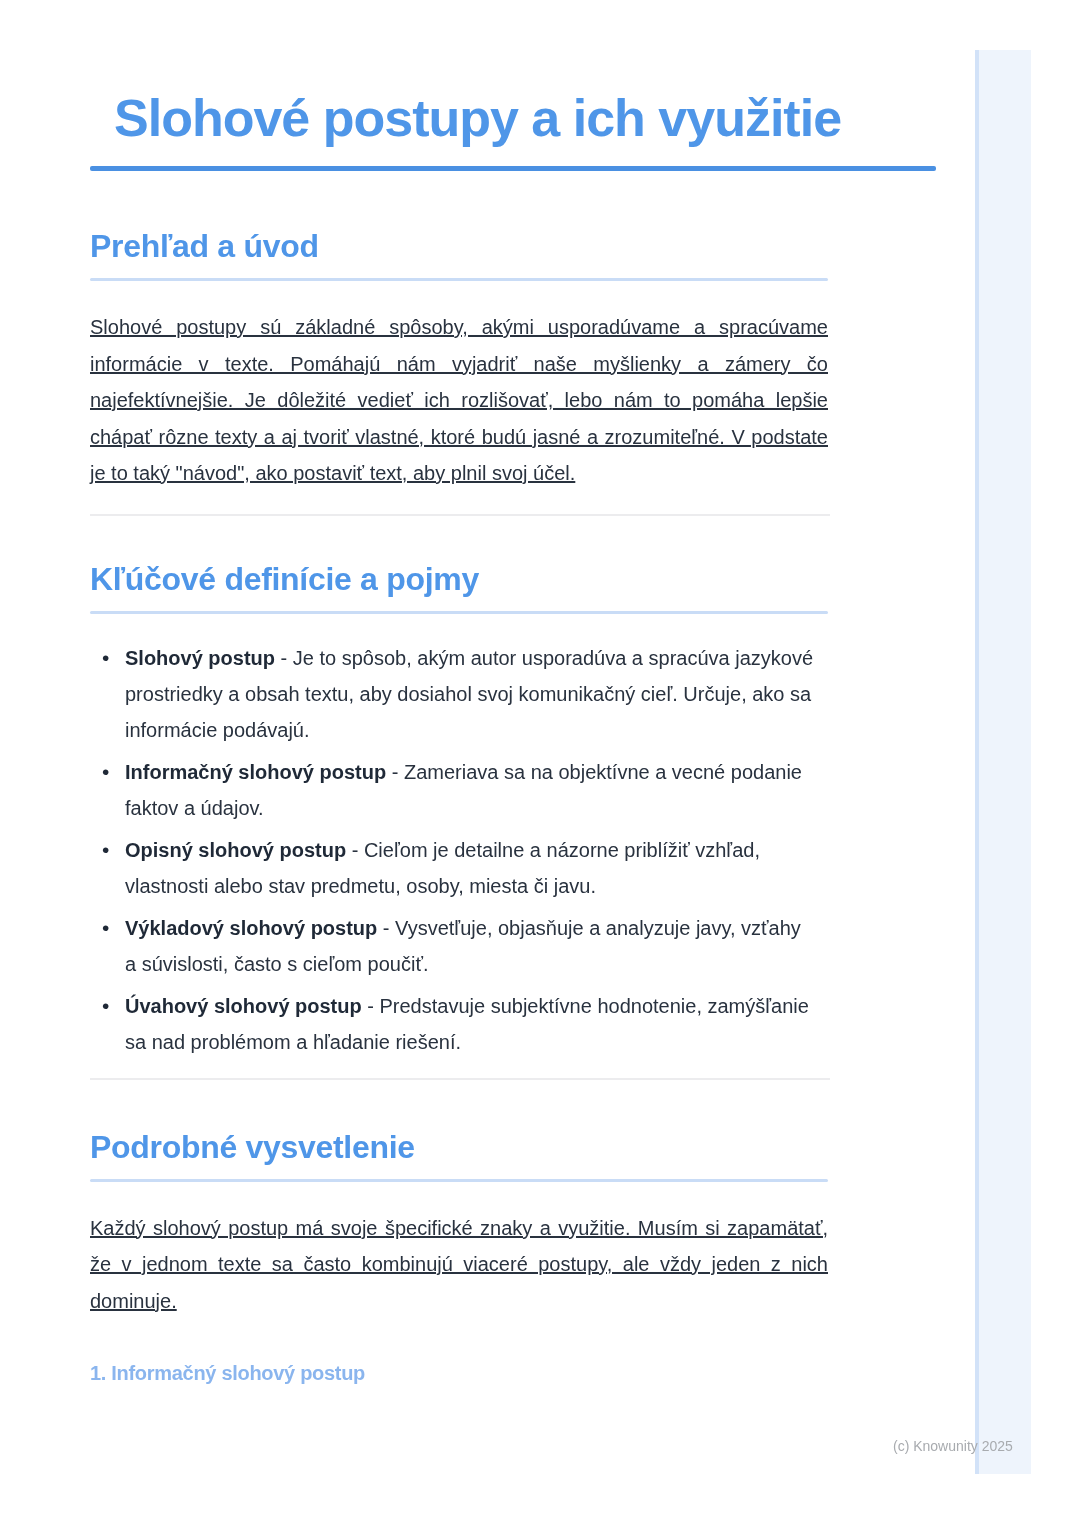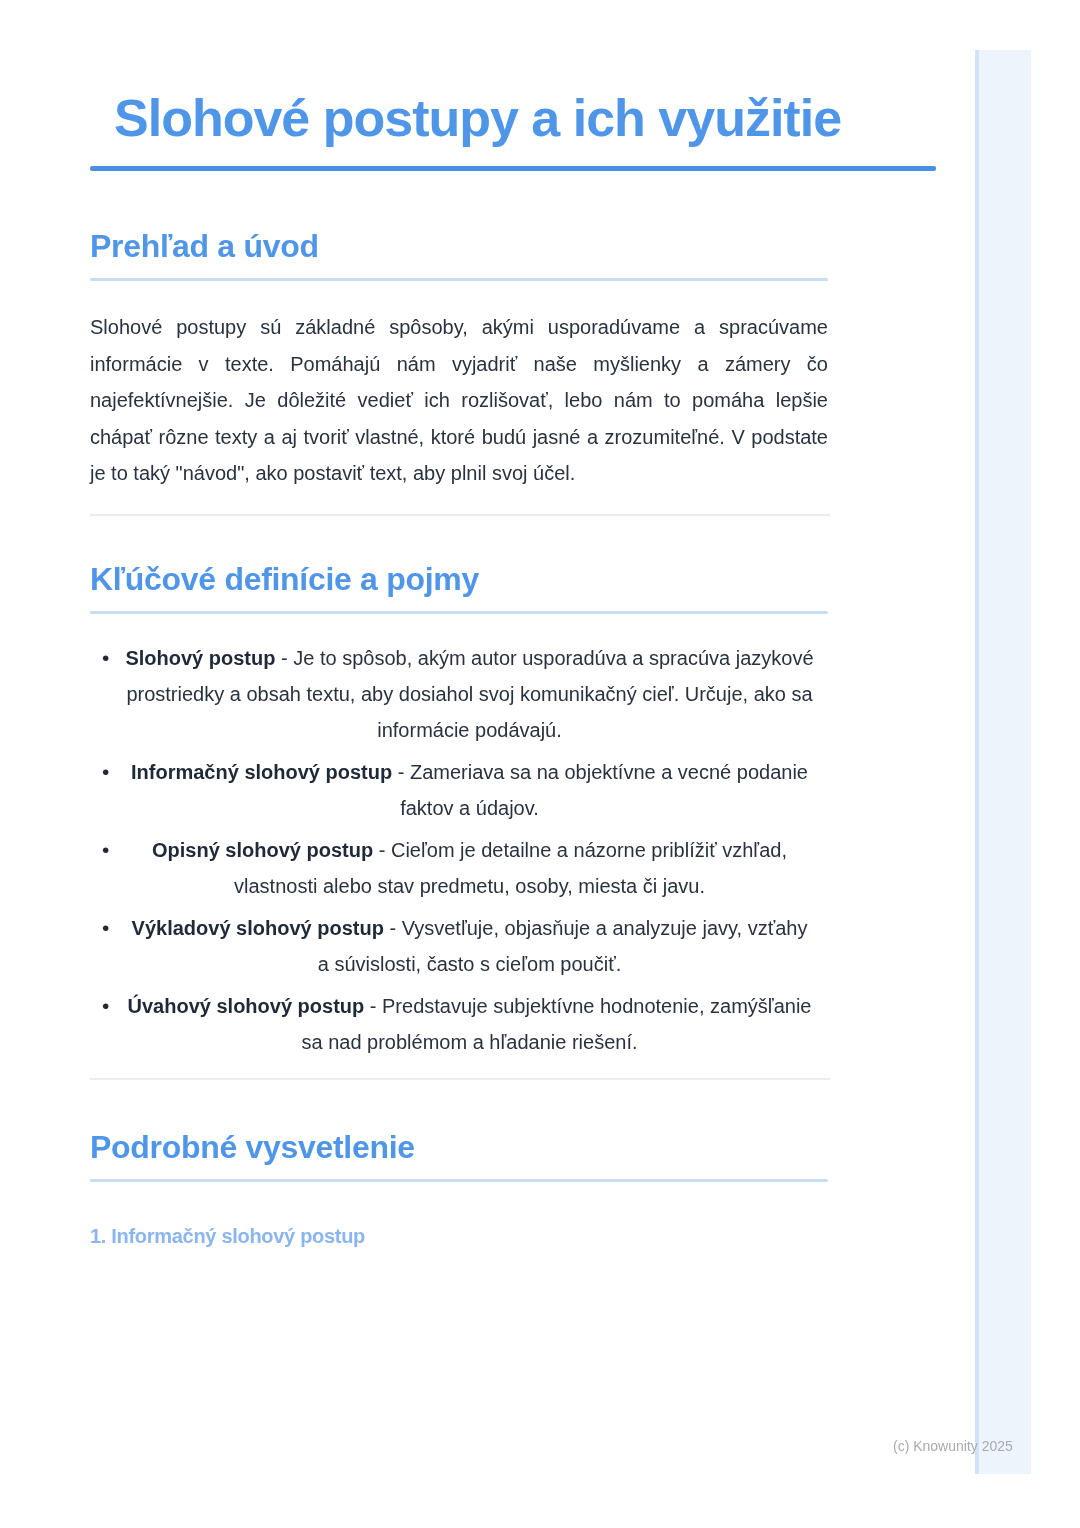--- a/index.html
+++ b/index.html
@@ -65,33 +65,33 @@
     background: #c9dcf6;
     border-radius: 2px;
   }
   p.body-text {
     margin-top: 28px;
     width: 738px;
     font-size: 20px;
     line-height: 36.5px;
     text-align: justify;
     color: #29323f;
+    text-decoration: underline;
   }
   .divider {
     margin-top: 22px;
     width: 740px;
     height: 2px;
     background: #ececee;
   }
   .divider-2 { margin-top: 18px; }
   ul.def-list {
     margin-top: 26px;
     width: 724px;
     list-style: none;
-    text-align: center;
   }
   li.def-item {
     position: relative;
     padding-left: 35px;
     margin-bottom: 6px;
     font-size: 20px;
     line-height: 36px;
     color: #29323f;
   }
   li.def-item::before {
@@ -151,20 +151,21 @@
       <li class="def-item"><span class="term">Informačný slohový postup</span><span class="sep"> - </span><span class="def-text">Zameriava sa na objektívne a vecné podanie faktov a údajov.</span></li>
       <li class="def-item"><span class="term">Opisný slohový postup</span><span class="sep"> - </span><span class="def-text">Cieľom je detailne a názorne priblížiť vzhľad, vlastnosti alebo stav predmetu, osoby, miesta či javu.</span></li>
       <li class="def-item"><span class="term">Výkladový slohový postup</span><span class="sep"> - </span><span class="def-text">Vysvetľuje, objasňuje a analyzuje javy, vzťahy a súvislosti, často s cieľom poučiť.</span></li>
       <li class="def-item"><span class="term">Úvahový slohový postup</span><span class="sep"> - </span><span class="def-text">Predstavuje subjektívne hodnotenie, zamýšľanie sa nad problémom a hľadanie riešení.</span></li>
     </ul>
 
     <div class="divider divider-2"></div>
 
     <h2 class="section-heading h2-detail">Podrobné vysvetlenie</h2>
     <div class="heading-rule"></div>
+    <p class="body-text">Každý slohový postup má svoje špecifické znaky a využitie. Musím si zapamätať, že v jednom texte sa často kombinujú viaceré postupy, ale vždy jeden z nich dominuje.</p>
 
     <h3 class="sub-heading">1. Informačný slohový postup</h3>
 
   </div>
 
   <div class="footer-note">(c) Knowunity 2025</div>
 
 </div>
 
 </body></html>

